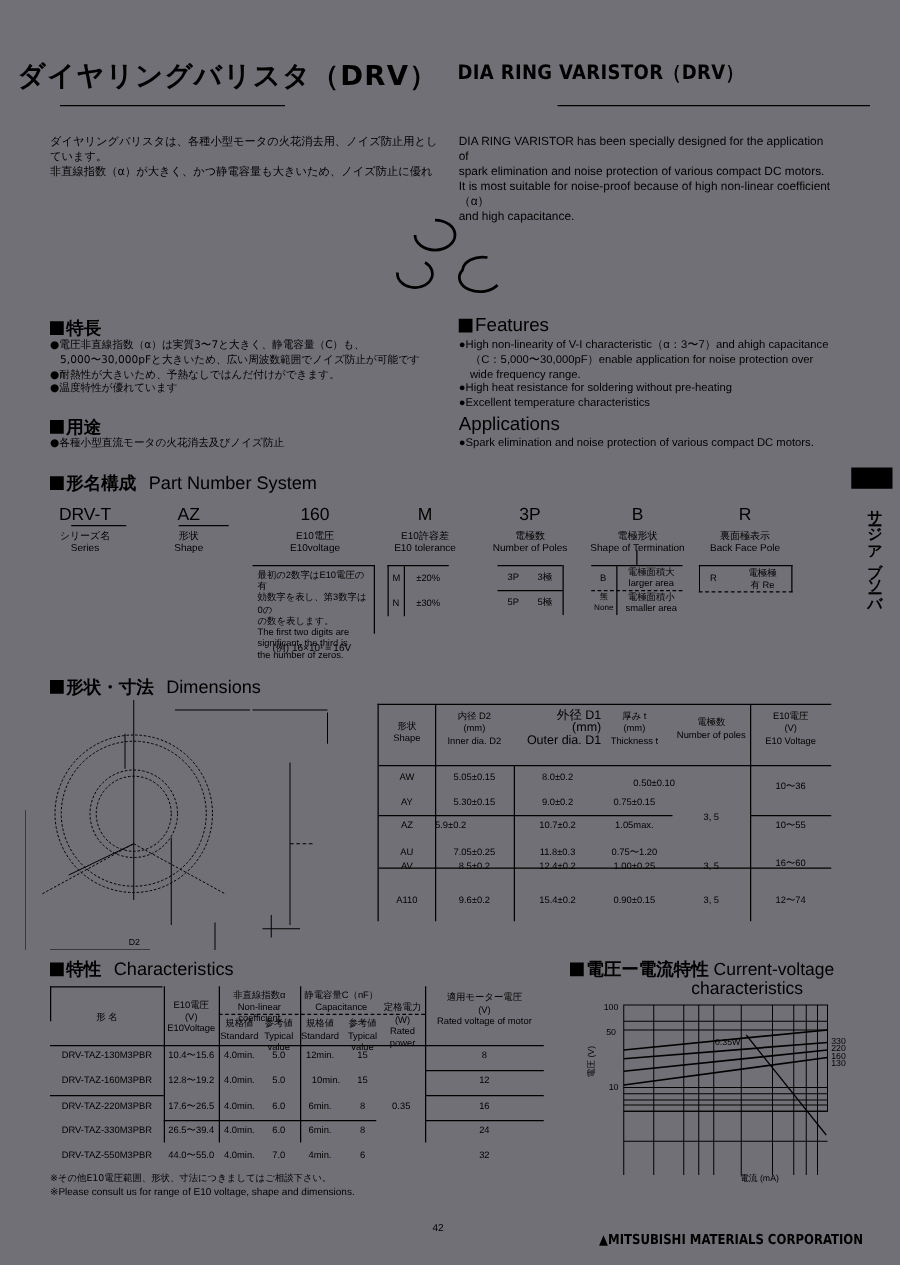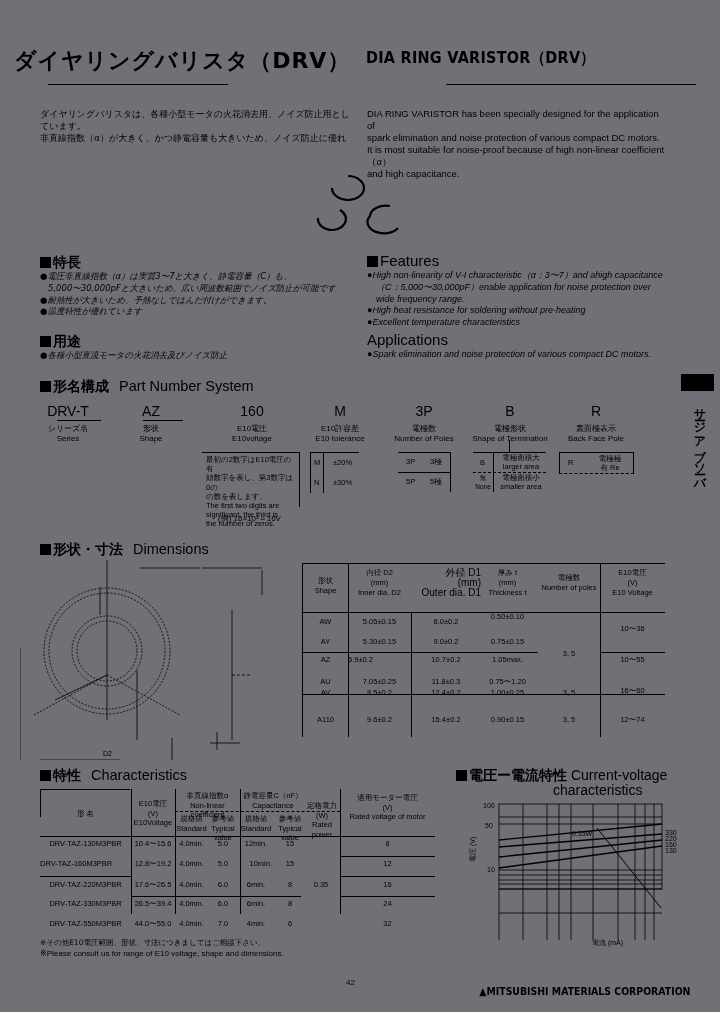--- a/index.html
+++ b/index.html
@@ -11,21 +11,21 @@
   .abs { position: absolute; }
   .title-jp { left: 14px; top: 46px; font-size: 22px; font-weight: 900; letter-spacing: 1px; font-family: "DejaVu Sans", sans-serif; }
   .title-en { left: 366px; top: 48px; font-size: 16px; font-weight: 900; font-family: "DejaVu Sans", sans-serif; letter-spacing: 0.3px; transform: scaleX(0.9); transform-origin: left; }
   .rule { height: 1px; background: #000; }
   .para { font-size: 9.5px; line-height: 12px; }
   .para-jp { left: 40px; top: 108px; width: 320px; font-family: "DejaVu Sans", sans-serif; font-size: 9px; }
   .para-en { left: 367px; top: 108px; width: 300px; }
   .sec { font-weight: bold; font-size: 14px; }
   .sec-sq { display: inline-block; width: 11px; height: 11px; background: #000; margin-right: 2px; vertical-align: -1px; }
   .sec-en { font-weight: normal; font-size: 14.5px; margin-left: 10px; }
-  .bul { font-size: 9px; line-height: 11.8px; font-style: italic; }
+  .bul { font-size: 9px; line-height: 11.8px; }
   .bul .dot::before { content: "●"; }
   .pn-code { font-size: 14px; text-align: center; width: 70px; }
   .pn-lab { font-size: 8px; text-align: center; width: 90px; line-height: 10px; }
   .sidetab { right: 6px; top: 374px; width: 33px; height: 17px; background: #000; }
   .side-text { right: 12px; top: 400px; width: 16px; font-size: 12px; font-weight: bold; line-height: 14px; text-align: center; font-family: "DejaVu Sans", sans-serif; }
   .footer-co { right: 30px; top: 985px; font-size: 11px; font-weight: 900; font-family: "DejaVu Sans", sans-serif; transform: scaleX(0.85); transform-origin: right; }
   .page-num { left: 346px; top: 978px; font-size: 8px; }
   svg text { font-family: "Liberation Sans", sans-serif; }
 </style>
 </head>
@@ -231,21 +231,21 @@
   <div style="position:absolute;left:297px;top:4px;width:65px;text-align:center;font-size:7.5px;line-height:10px">
       <div>E10電圧</div>
       <div>(V)</div>
       <div>E10 Voltage</div>
     </div>
 
   <div style="position:absolute;left:0;top:48px;width:362px;height:20px;font-size:7.5px">
     <span style="position:absolute;left:0;width:45px;top:5px;text-align:center">AW</span>
     <span style="position:absolute;left:45px;width:63px;top:5px;text-align:center">5.05±0.15</span>
     <span style="position:absolute;left:108px;width:70px;top:5px;text-align:center">8.0±0.2</span>
-    <span style="position:absolute;left:172px;width:65px;top:0;text-align:center">0.50±0.10</span>
+    <span style="position:absolute;left:172px;width:65px;top:10px;text-align:right">0.50±0.10</span>
   </div>
   <div style="position:absolute;left:0;top:68px;width:362px;height:20px;font-size:7.5px">
     <span style="position:absolute;left:0;width:45px;top:5px;text-align:center">AY</span>
     <span style="position:absolute;left:45px;width:63px;top:5px;text-align:center">5.30±0.15</span>
     <span style="position:absolute;left:108px;width:70px;top:5px;text-align:center">9.0±0.2</span>
     <span style="position:absolute;left:172px;width:65px;top:5px;text-align:center">0.75±0.15</span>
     <span style="position:absolute;left:235px;width:62px;top:17px;text-align:center">3, 5</span>
     <span style="position:absolute;left:297px;width:65px;top:-8px;text-align:center">10〜36</span>
   </div>
   <div style="position:absolute;left:0;top:88px;width:362px;height:20px;font-size:7.5px">
@@ -340,21 +340,21 @@
   <div style="position:absolute;left:0;top:50px;width:395px;height:16px">
     <span style="position:absolute;left:0;width:91px;text-align:center">DRV-TAZ-130M3PBR</span>
     <span style="position:absolute;left:91px;width:44px;text-align:center">10.4〜15.6</span>
     <span style="position:absolute;left:135px;width:33px;text-align:center">4.0min.</span>
     <span style="position:absolute;left:166px;width:34px;text-align:center">5.0</span>
     <span style="position:absolute;left:200px;width:32px;text-align:center">12min.</span>
     <span style="position:absolute;left:232px;width:36px;text-align:center">15</span>
     <span style="position:absolute;left:300px;width:95px;text-align:center">8</span>
   </div>
   <div style="position:absolute;left:0;top:70px;width:395px;height:16px">
-    <span style="position:absolute;left:0;width:91px;">DRV-TAZ-160M3PBR</span>
+    <span style="position:absolute;left:0;width:91px;text-align:center">DRV-TAZ-160M3PBR</span>
     <span style="position:absolute;left:91px;width:44px;text-align:center">12.8〜19.2</span>
     <span style="position:absolute;left:135px;width:33px;text-align:center">4.0min.</span>
     <span style="position:absolute;left:166px;width:34px;text-align:center">5.0</span>
     <span style="position:absolute;left:200px;width:32px;text-align:right">10min.</span>
     <span style="position:absolute;left:232px;width:36px;text-align:center">15</span>
     <span style="position:absolute;left:300px;width:95px;text-align:center">12</span>
   </div>
   <div style="position:absolute;left:0;top:91px;width:395px;height:16px">
     <span style="position:absolute;left:0;width:91px;text-align:center">DRV-TAZ-220M3PBR</span>
     <span style="position:absolute;left:91px;width:44px;text-align:center">17.6〜26.5</span>

